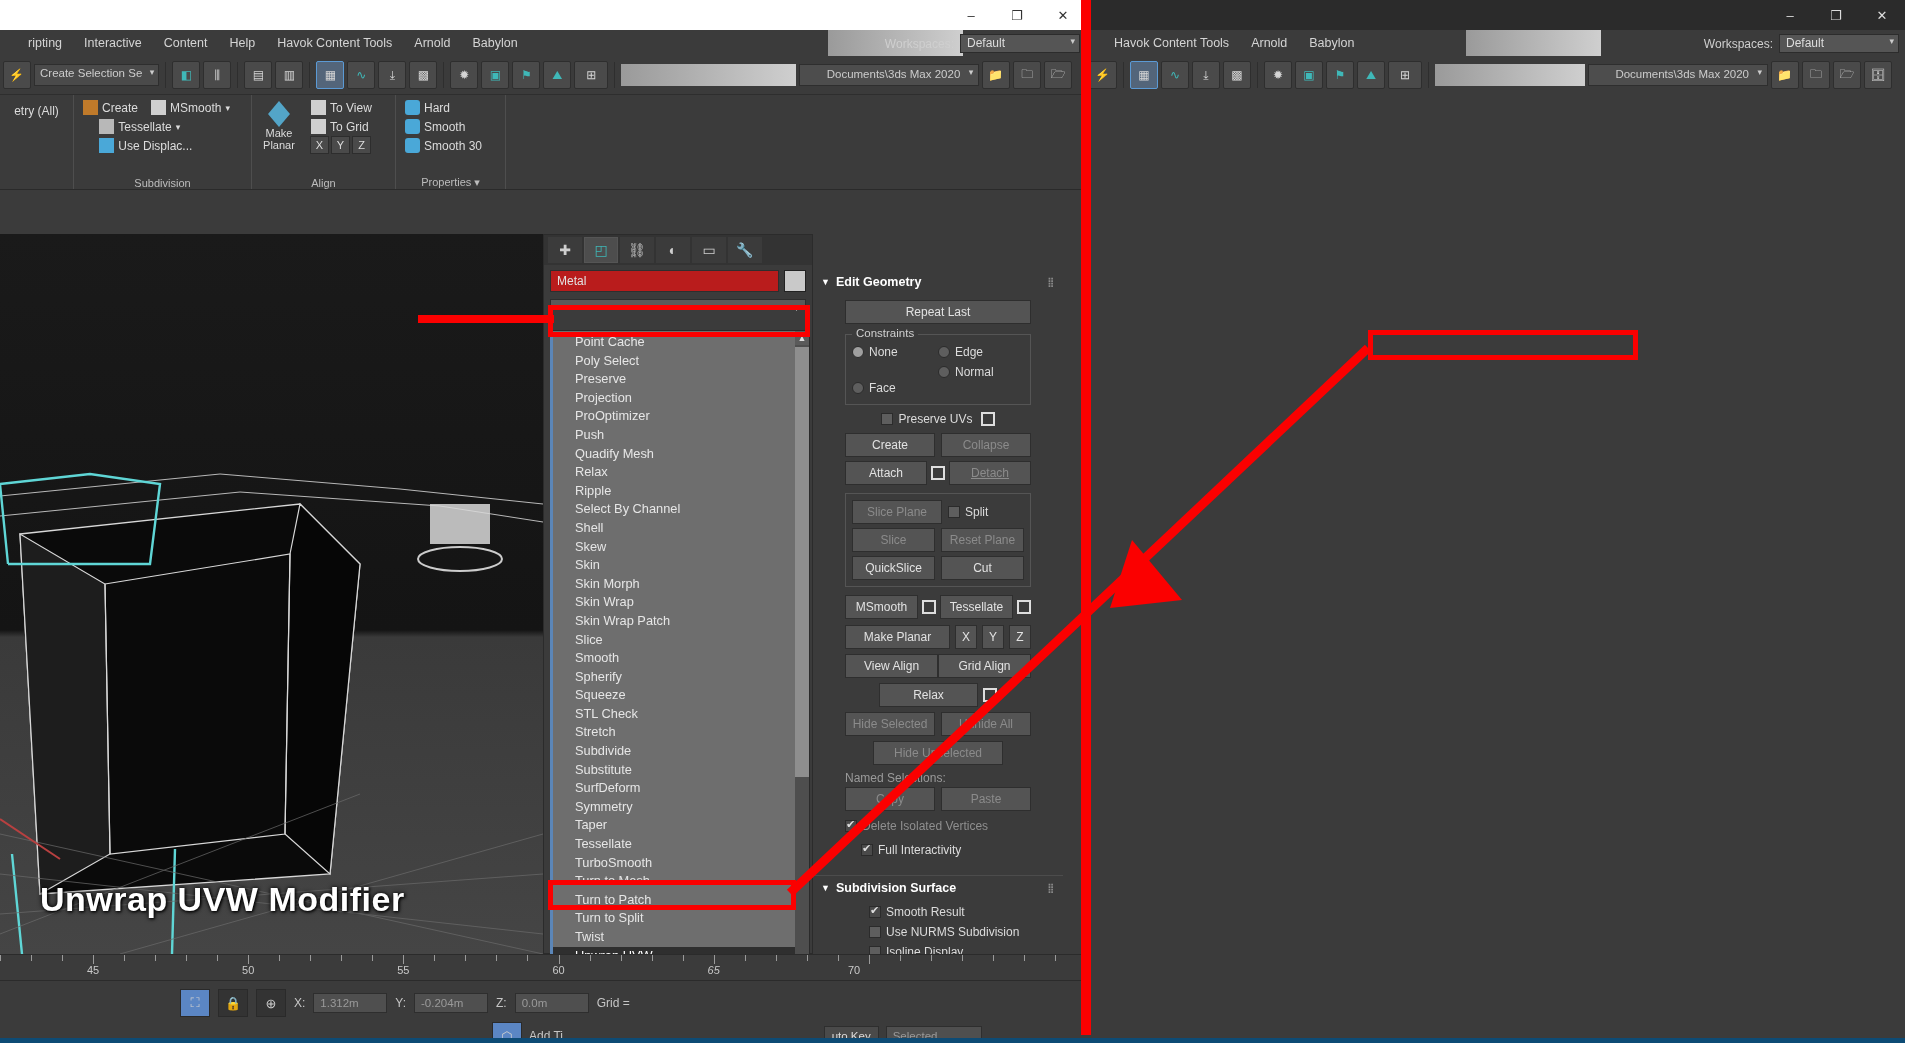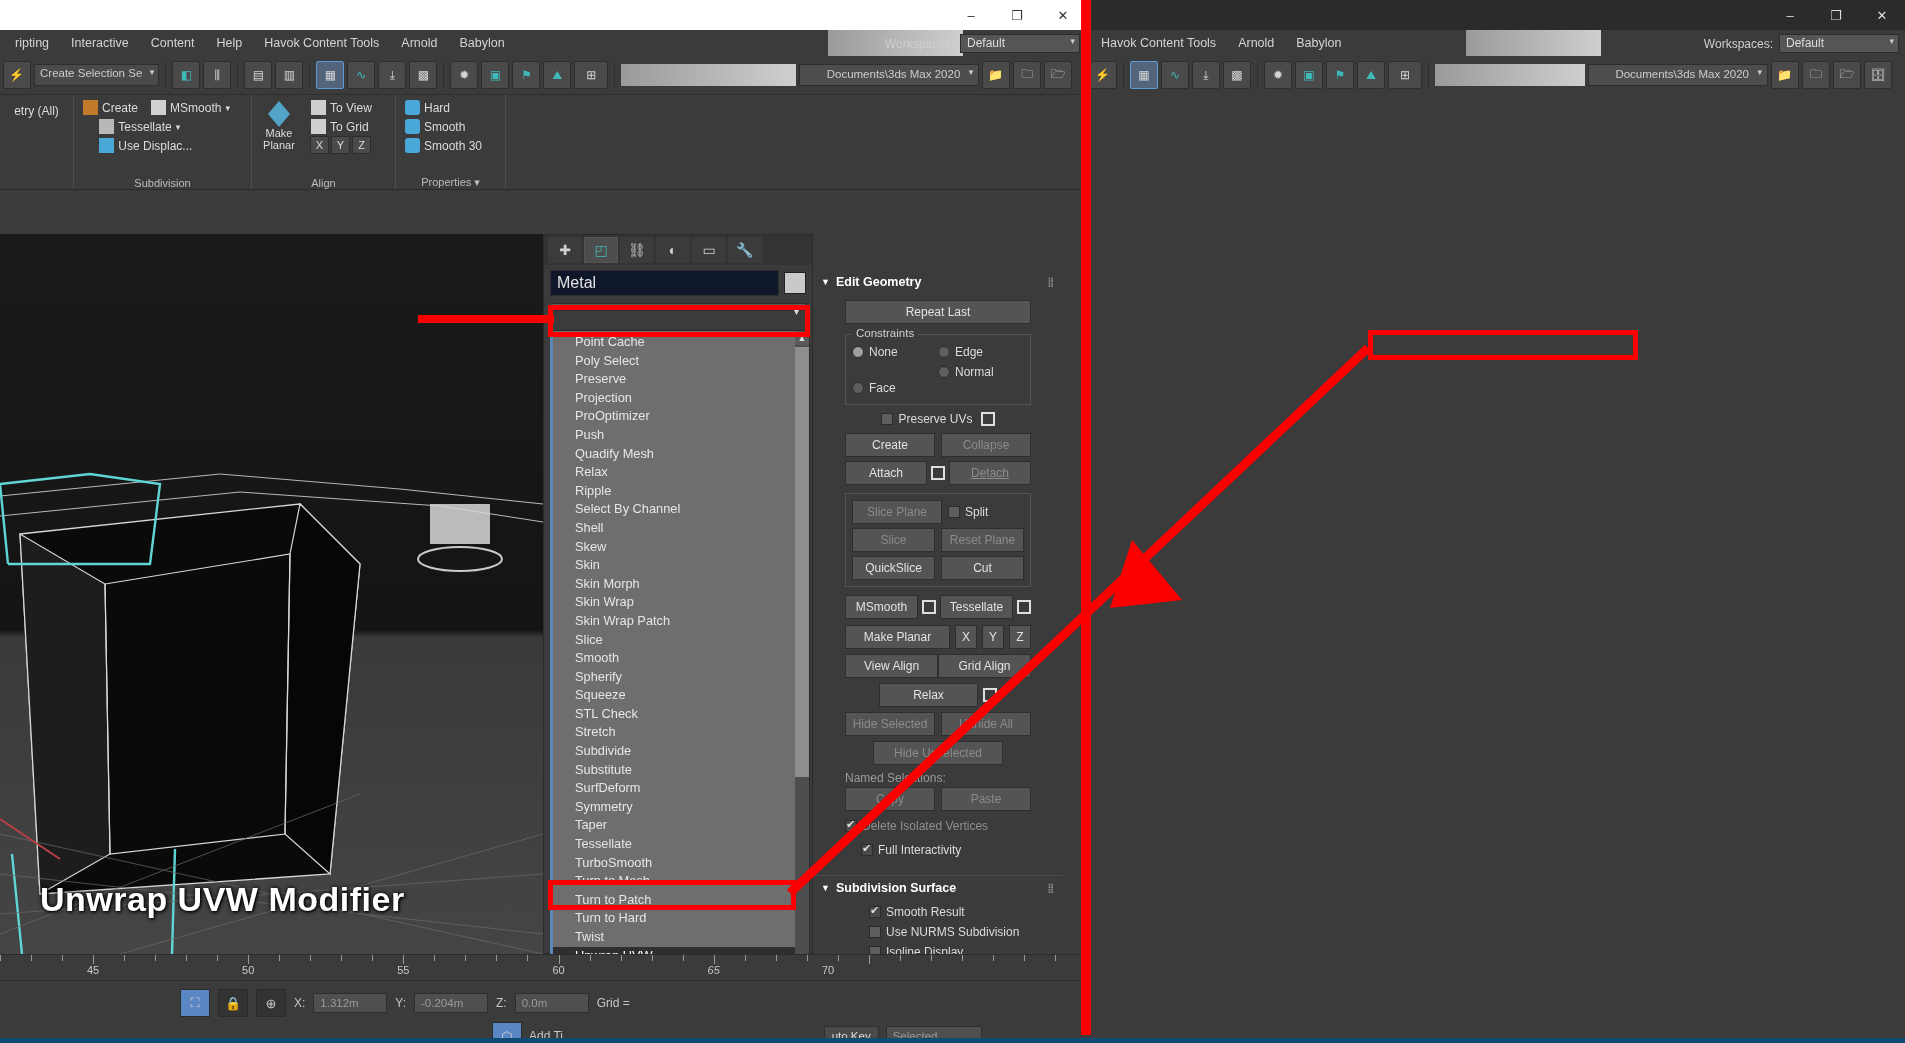--- a/index.html
+++ b/index.html
@@ -17,21 +17,21 @@
   .winR { left: 1086px; width: 819px; }
 
   .titlebar { height: 30px; background: #ffffff; position: relative; }
   .titlebar.dark { background: #2b2b2b; }
   .tb-btns { position: absolute; right: 0; top: 0; height: 30px; display: flex; }
   .tb-btn { width: 46px; height: 30px; display: flex; align-items: center; justify-content: center;
             color: #333; font-size: 13px; }
   .tb-btn.dark { color: #ddd; }
 
   .menubar { height: 26px; background: #3b3b3b; display: flex; align-items: center;
-             padding-left: 4px; position: relative; }
+             padding-left: 17px; position: relative; }
   .menu-item { color: #d4d4d4; font-size: 12.5px; padding: 3px 11px; white-space: nowrap; }
 
   .ws-label { color: #cfcfcf; font-size: 12px; margin-right: 6px; }
   .ws-drop { background: #555; border: 1px solid #2c2c2c; color: #ddd; font-size: 12px;
              height: 19px; padding: 1px 18px 1px 6px; position: relative; min-width: 120px; }
   .ws-drop::after { content: "▾"; position: absolute; right: 4px; top: 1px; font-size: 9px; color: #ccc; }
 
   .maintoolbar { height: 38px; background: #3b3b3b; display: flex; align-items: center;
                  padding: 0 3px; gap: 3px; position: relative; }
   .tbtn { width: 28px; height: 28px; background: #4a4a4a; border: 1px solid #2e2e2e;
@@ -66,22 +66,22 @@
   
   .viewport { position: absolute; background: #000; overflow: hidden; }
 
   
   .cmdpanel { position: absolute; background: #3b3b3b; border: 1px solid #2b2b2b; }
   .cp-tabs { display: flex; height: 30px; background: #333; align-items: center; gap: 2px; padding: 0 4px; }
   .cp-tab { width: 34px; height: 26px; display: flex; align-items: center; justify-content: center;
             color: #cfcfcf; font-size: 14px; background: #3b3b3b; }
   .cp-tab.active { background: #4d4d4d; border: 1px solid #555; color: #3fb8b8; }
   .namerow { display: flex; gap: 5px; padding: 5px 6px; align-items: center; }
-  .namefield { flex: 1; background: #0f172a; border: 1px solid #2e2e2e; color: #e2e2e2;
-               font-size: 16px; padding: 3px 6px; }
+  .namefield { flex: 1; background: #b91c1c; border: 1px solid #2e2e2e; color: #e2e2e2;
+               font-size: 12px; padding: 3px 6px; }
   .swatch { width: 22px; height: 22px; background: #c9c9c9; border: 1px solid #222; }
   .modlist { margin: 2px 6px 0 6px; background: #5a5a5a; border: 1px solid #2e2e2e;
              color: #e0e0e0; font-size: 12px; padding: 3px 6px; position: relative; }
   .modlist::after { content: "▾"; position: absolute; right: 6px; top: 2px; font-size: 10px; color: #ddd; }
 
   .rollout { margin-top: 6px; border-top: 1px solid #4c4c4c; }
   .ro-head { display: flex; align-items: center; gap: 6px; color: #ffffff; font-size: 12.5px;
              font-weight: bold; padding: 5px 8px; position: relative; }
   .ro-head .dots { position: absolute; right: 8px; color: #8a8a8a; font-size: 9px; letter-spacing:1px;}
   .ro-body { padding: 2px 10px 8px 10px; }
@@ -361,21 +361,21 @@
           <div class="dd-item">Stretch</div>
           <div class="dd-item">Subdivide</div>
           <div class="dd-item">Substitute</div>
           <div class="dd-item">SurfDeform</div>
           <div class="dd-item">Symmetry</div>
           <div class="dd-item">Taper</div>
           <div class="dd-item">Tessellate</div>
           <div class="dd-item">TurboSmooth</div>
           <div class="dd-item">Turn to Mesh</div>
           <div class="dd-item">Turn to Patch</div>
-          <div class="dd-item">Turn to Hard</div>
+          <div class="dd-item">Turn to Split</div>
           <div class="dd-item">Twist</div>
           <div class="dd-item sel">Unwrap UVW</div>
           <div class="dd-item">UV as Color</div>
           <div class="dd-item">UV as HSL Color</div>
           <div class="dd-item">UV as HSL Gradient</div>
           <div class="dd-item">UV as HSL Gradient With Midpoint</div>
         </div>
       <div class="dd-scroll">
         <div class="dd-arrow" style="top:0;">▲</div>
         <div class="dd-thumb" style="top:16px;height:430px;"></div>
@@ -578,21 +578,21 @@
           <div class="ticklabel" style="left: 93.0857px;">45</div>
           <div class="tick" style="left: 248.229px; height: 9px;"></div>
           <div class="ticklabel" style="left: 248.229px;">50</div>
           <div class="tick" style="left: 403.371px; height: 9px;"></div>
           <div class="ticklabel" style="left: 403.371px;">55</div>
           <div class="tick" style="left: 558.514px; height: 9px;"></div>
           <div class="ticklabel" style="left: 558.514px;">60</div>
           <div class="tick" style="left: 713.657px; height: 9px;"></div>
           <div class="ticklabel" style="left: 713.657px; font-style: italic;">65</div>
           <div class="tick" style="left: 868.8px; height: 9px;"></div>
-          <div class="ticklabel" style="left: 828px;">70</div>
+          <div class="ticklabel" style="left: 854px;">70</div>
         </div>
     </div>
     <div class="statusbar" style="left:0;top:980px;width:1086px;height:63px;">
       <div style="display:flex;align-items:center;gap:8px;padding:8px 0 0 180px;">
         <span class="iconbtn on">⛶</span>
         <span class="iconbtn">🔒</span>
         <span class="iconbtn">⊕</span>
         <span class="sb-label">X:</span>
         <span class="sb-field">1.312m</span>
         <span class="sb-label">Y:</span>

